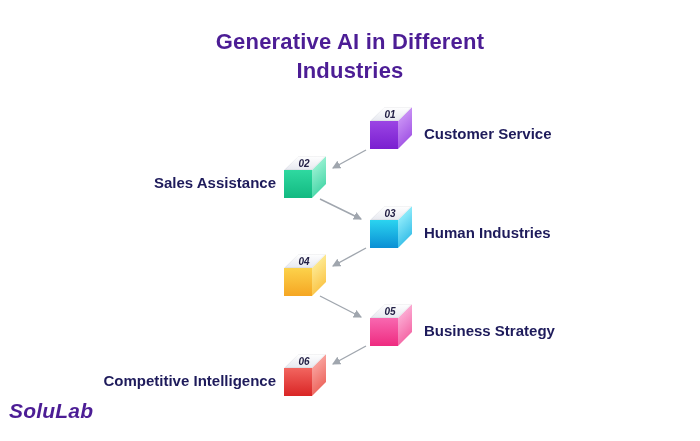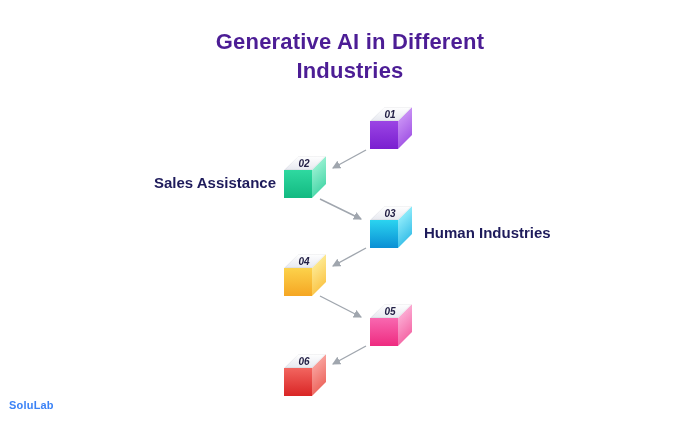--- a/index.html
+++ b/index.html
@@ -53,21 +53,21 @@
   .l2{right:424px; top:174px;}
   .l3{left:424px; top:224px;}
   .l4{right:424px; top:272px;}
   .l5{left:424px; top:322px;}
   .l6{right:424px; top:372px;}
   
   .arrows { position:absolute; left:0; top:0; width:700px; height:441px; pointer-events:none; }
   
   .brand {
     position:absolute; left:9px; top:399px;
-    font-size:11px; font-weight:600; color:#3b82f6; letter-spacing:0.2px;
+    font-size:21px; font-weight:600; color:#4c1d95; letter-spacing:0.2px;font-style:italic;
   }
 </style>
 </head>
 <body>
 
 <div class="canvas">
 
   <div class="title">Generative AI in Different Industries</div>
 
   <svg class="arrows" viewBox="0 0 700 441" xmlns="http://www.w3.org/2000/svg">
@@ -83,20 +83,21 @@
     <line x1="366" y1="346" x2="333" y2="364" stroke="#a0a6ae" stroke-width="1.4" marker-end="url(#ah)"></line>
   </svg>
 
   <div class="cube p1 c1">
     <div class="front"></div>
     <div class="side"></div>
     <div class="top">
       <span class="num">01</span>
     </div>
   </div>
+  <div class="label l1">Customer Service</div>
 
   <div class="cube p2 c2">
     <div class="front"></div>
     <div class="side"></div>
     <div class="top">
       <span class="num">02</span>
     </div>
   </div>
   <div class="label l2">Sales Assistance</div>
 
@@ -117,24 +118,26 @@
     </div>
   </div>
 
   <div class="cube p5 c5">
     <div class="front"></div>
     <div class="side"></div>
     <div class="top">
       <span class="num">05</span>
     </div>
   </div>
+  <div class="label l5">Business Strategy</div>
 
   <div class="cube p6 c6">
     <div class="front"></div>
     <div class="side"></div>
     <div class="top">
       <span class="num">06</span>
     </div>
   </div>
+  <div class="label l6">Competitive Intelligence</div>
 
   <div class="brand">SoluLab</div>
 
 </div>
 
 </body></html>

